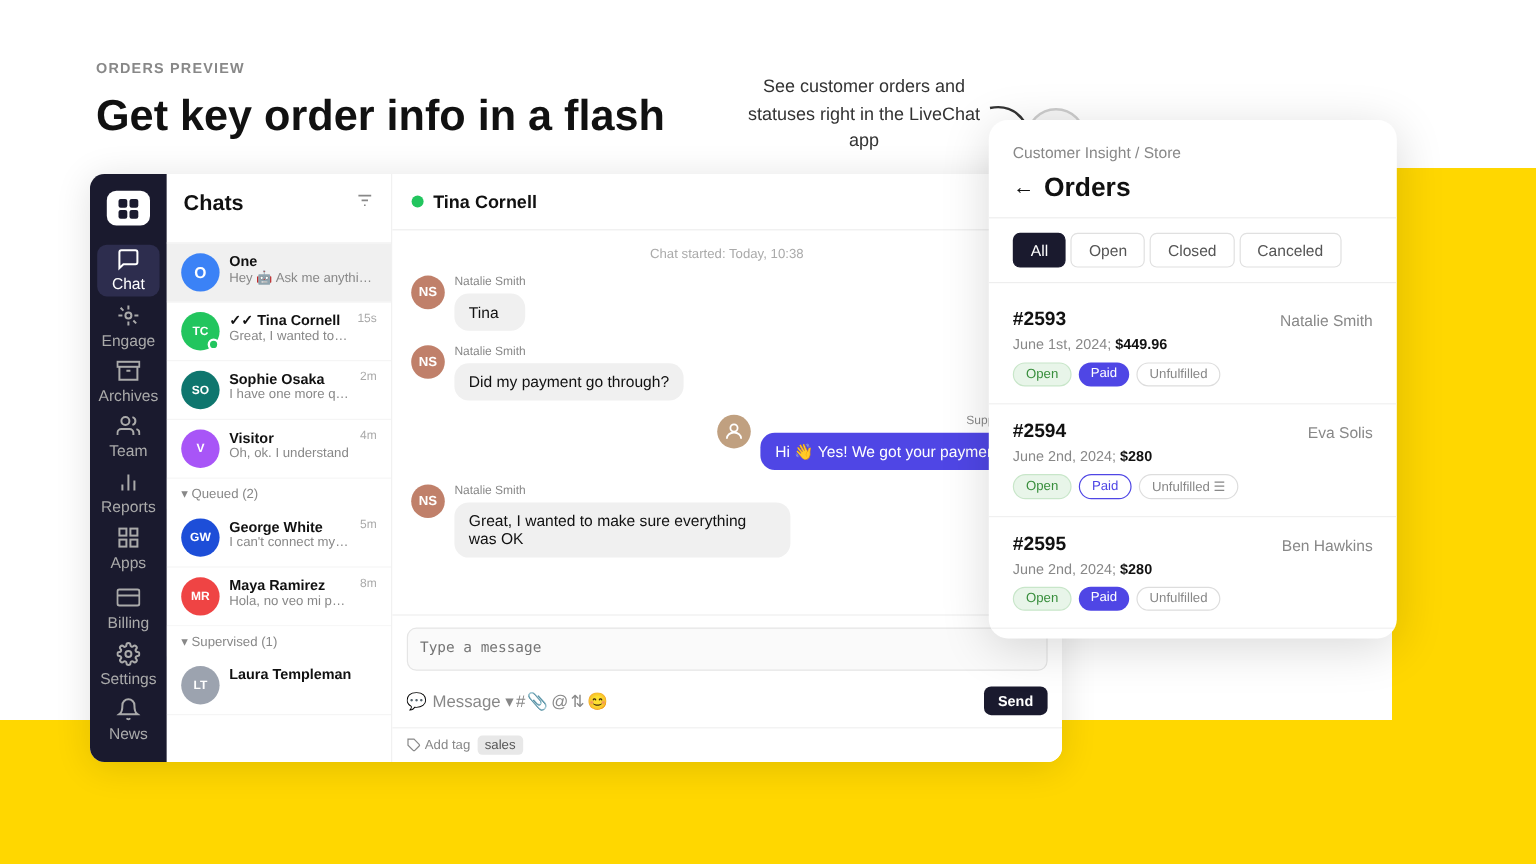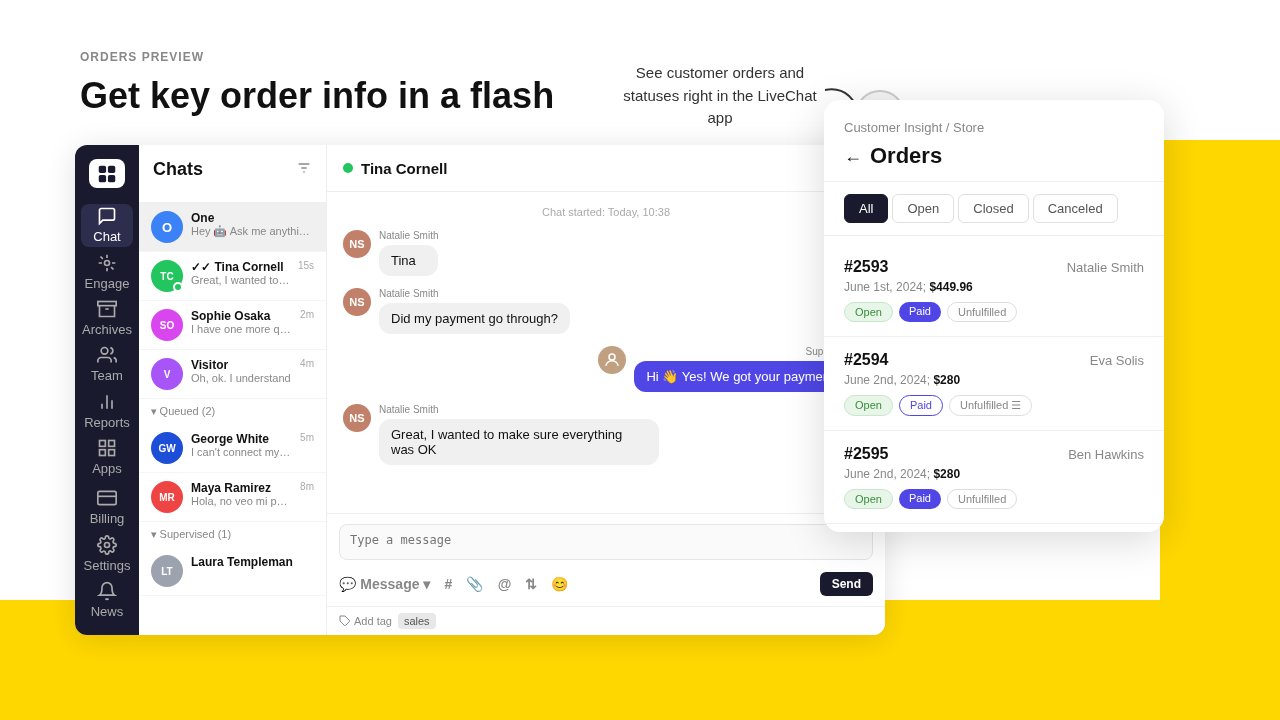--- a/index.html
+++ b/index.html
@@ -380,23 +380,22 @@
     .chat-toolbar {
       display: flex;
       align-items: center;
       gap: 8px;
       margin-top: 8px;
     }
 
     .toolbar-left {
       display: flex;
       align-items: center;
-      gap: 14px;
+      gap: 2px;
       flex: 1;
-      font-weight: bold;
     }
 
     .toolbar-icon {
       font-size: 14px;
       color: #888;
       cursor: pointer;
     }
 
     .send-btn {
       background: #1a1a2e;
@@ -570,21 +569,21 @@
 
     .badge-unfulfilled {
       background: #fff;
       color: #888;
       border: 1px solid #ddd;
     }
 
     
     .av-blue { background: #3b82f6; }
     .av-green { background: #22c55e; }
-    .av-orange { background: #d946ef; }
+    .av-orange { background: #0f766e; }
     .av-purple { background: #a855f7; }
     .av-red { background: #ef4444; }
     .av-gray { background: #9ca3af; }
 
     .online-badge {
       width: 10px;
       height: 10px;
       border-radius: 50%;
       background: #22c55e;
       border: 2px solid #fff;

